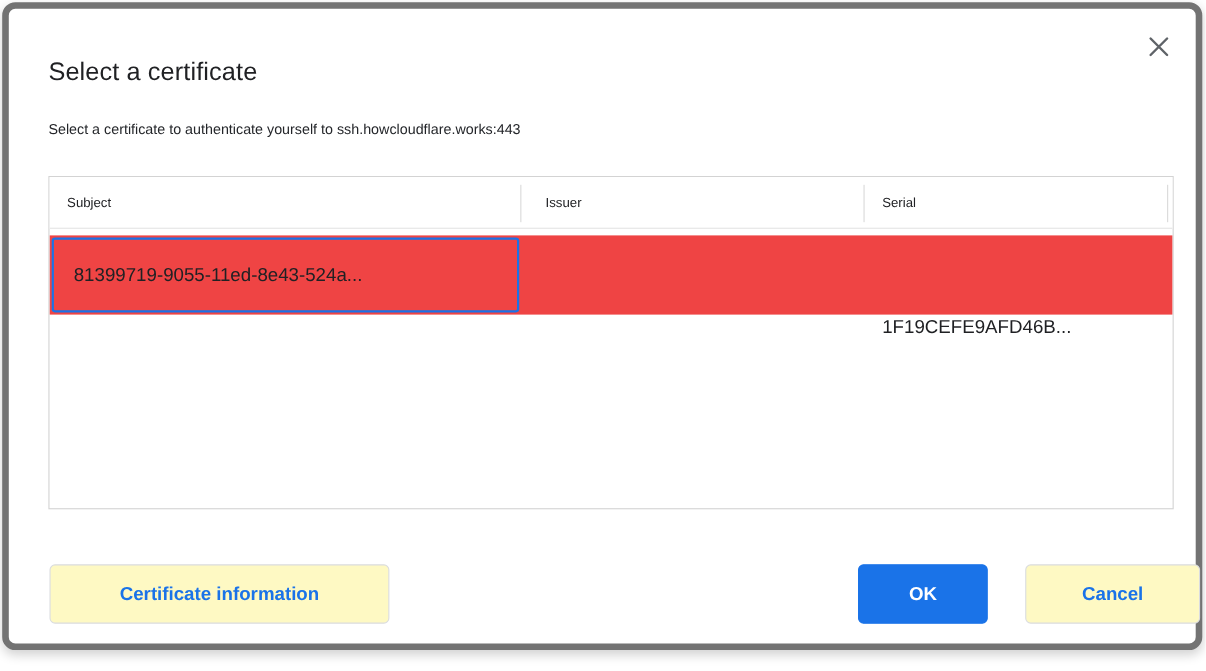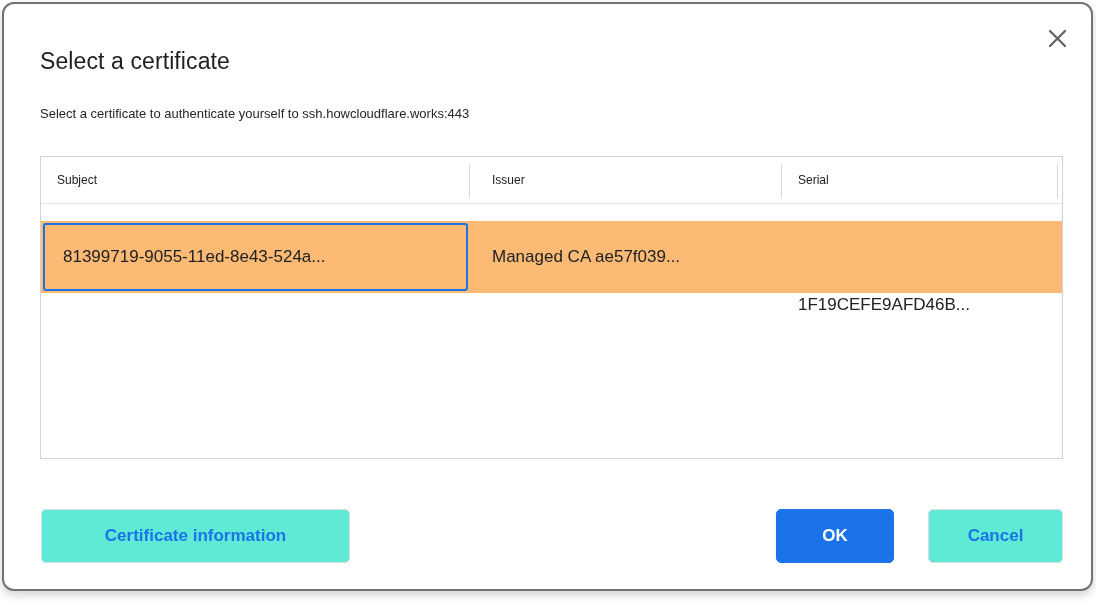--- a/index.html
+++ b/index.html
@@ -1,21 +1,21 @@
 <!DOCTYPE html>
 <html><head>
 <meta charset="utf-8">
 <style>
   * { margin: 0; padding: 0; box-sizing: border-box; }
   html, body { width: 1096px; height: 610px; background: #fff; font-family: "Liberation Sans", sans-serif; }
   .stage { position: relative; width: 1096px; height: 610px; overflow: hidden; }
 
   .dialog {
     position: absolute; left: 2px; top: 2px; width: 1091px; height: 589px;
-    background: #ffffff; border: 2px solid #737373; border-radius: 12px;
+    background: #ffffff; border: 6px solid #737373; border-radius: 12px;
     box-shadow: 0 4px 10px rgba(0,0,0,0.18);
   }
 
   .close-btn {
     position: absolute; top: 20px; right: 20px; width: 28px; height: 28px;
     display: flex; align-items: center; justify-content: center;
     background: transparent; border: none; cursor: pointer;
   }
   .close-btn svg { display: block; }
 
@@ -44,44 +44,44 @@
   .col-label.issuer  { left: 451px; text-align: center; }
   .col-label.serial  { left: 757px; }
   .col-divider {
     position: absolute; top: 7px; width: 1px; height: 34px; background: #d9d9d9;
   }
   .col-divider.d1 { left: 428px; }
   .col-divider.d2 { left: 740px; }
   .col-divider.d3 { left: 1016px; }
 
   .cert-row {
-    position: absolute; left: 0; top: 64px; width: 100%; height: 72px;
-    background: #fdba74; cursor: default;
+    position: absolute; left: 0; top: 53px; width: 100%; height: 72px;
+    background: #ef4444; cursor: default;
   }
   .cell { position: absolute; top: 0; height: 72px; line-height: 72px;
     font-size: 17px; color: #202124; white-space: nowrap; }
   .cell.subject-cell-box {
     left: 2px; top: 2px; width: 425px; height: 68px;
     border: 2px solid #1a73e8; border-radius: 3px; line-height: 64px;
     padding-left: 18px;
   }
   .cell.issuer-cell { left: 451px; }
   .cell.serial-cell { left: 757px; margin-top: 48px; }
 
   .btn {
     position: absolute; top: 505px; height: 54px;
     display: flex; align-items: center; justify-content: center;
     font-size: 17px; font-weight: 700; border-radius: 5px; cursor: pointer;
     font-family: "Liberation Sans", sans-serif;
   }
-  .btn.outline { background: #5eead4; border: 1px solid #dadce0; color: #1a73e8; }
+  .btn.outline { background: #fef9c3; border: 1px solid #dadce0; color: #1a73e8; }
   .btn.primary { background: #1a73e8; border: 1px solid #1a73e8; color: #ffffff; }
   .btn.cert-info { left: 37px; width: 309px; }
   .btn.ok { left: 772px; width: 118px; }
-  .btn.cancel { left: 924px; width: 135px; }
+  .btn.cancel { left: 924px; width: 159px; }
 </style>
 </head>
 <body>
 
 <div class="stage">
   <div class="dialog">
 
     <button class="close-btn" aria-label="Close">
       <span>
         <svg width="19" height="19" viewBox="0 0 19 19">
@@ -98,21 +98,20 @@
         <span class="col-label subject">Subject</span>
         <span class="col-label issuer">Issuer</span>
         <span class="col-label serial">Serial</span>
         <span class="col-divider d1"></span>
         <span class="col-divider d2"></span>
         <span class="col-divider d3"></span>
       </div>
 
       <div class="cert-row">
         <span class="cell subject-cell-box">81399719-9055-11ed-8e43-524a...</span>
-        <span class="cell issuer-cell">Managed CA ae57f039...</span>
         <span class="cell serial-cell">1F19CEFE9AFD46B...</span>
       </div>
     </div>
 
     <button class="btn outline cert-info">Certificate information</button>
     <button class="btn primary ok">OK</button>
     <button class="btn outline cancel">Cancel</button>
 
   </div>
 </div>

